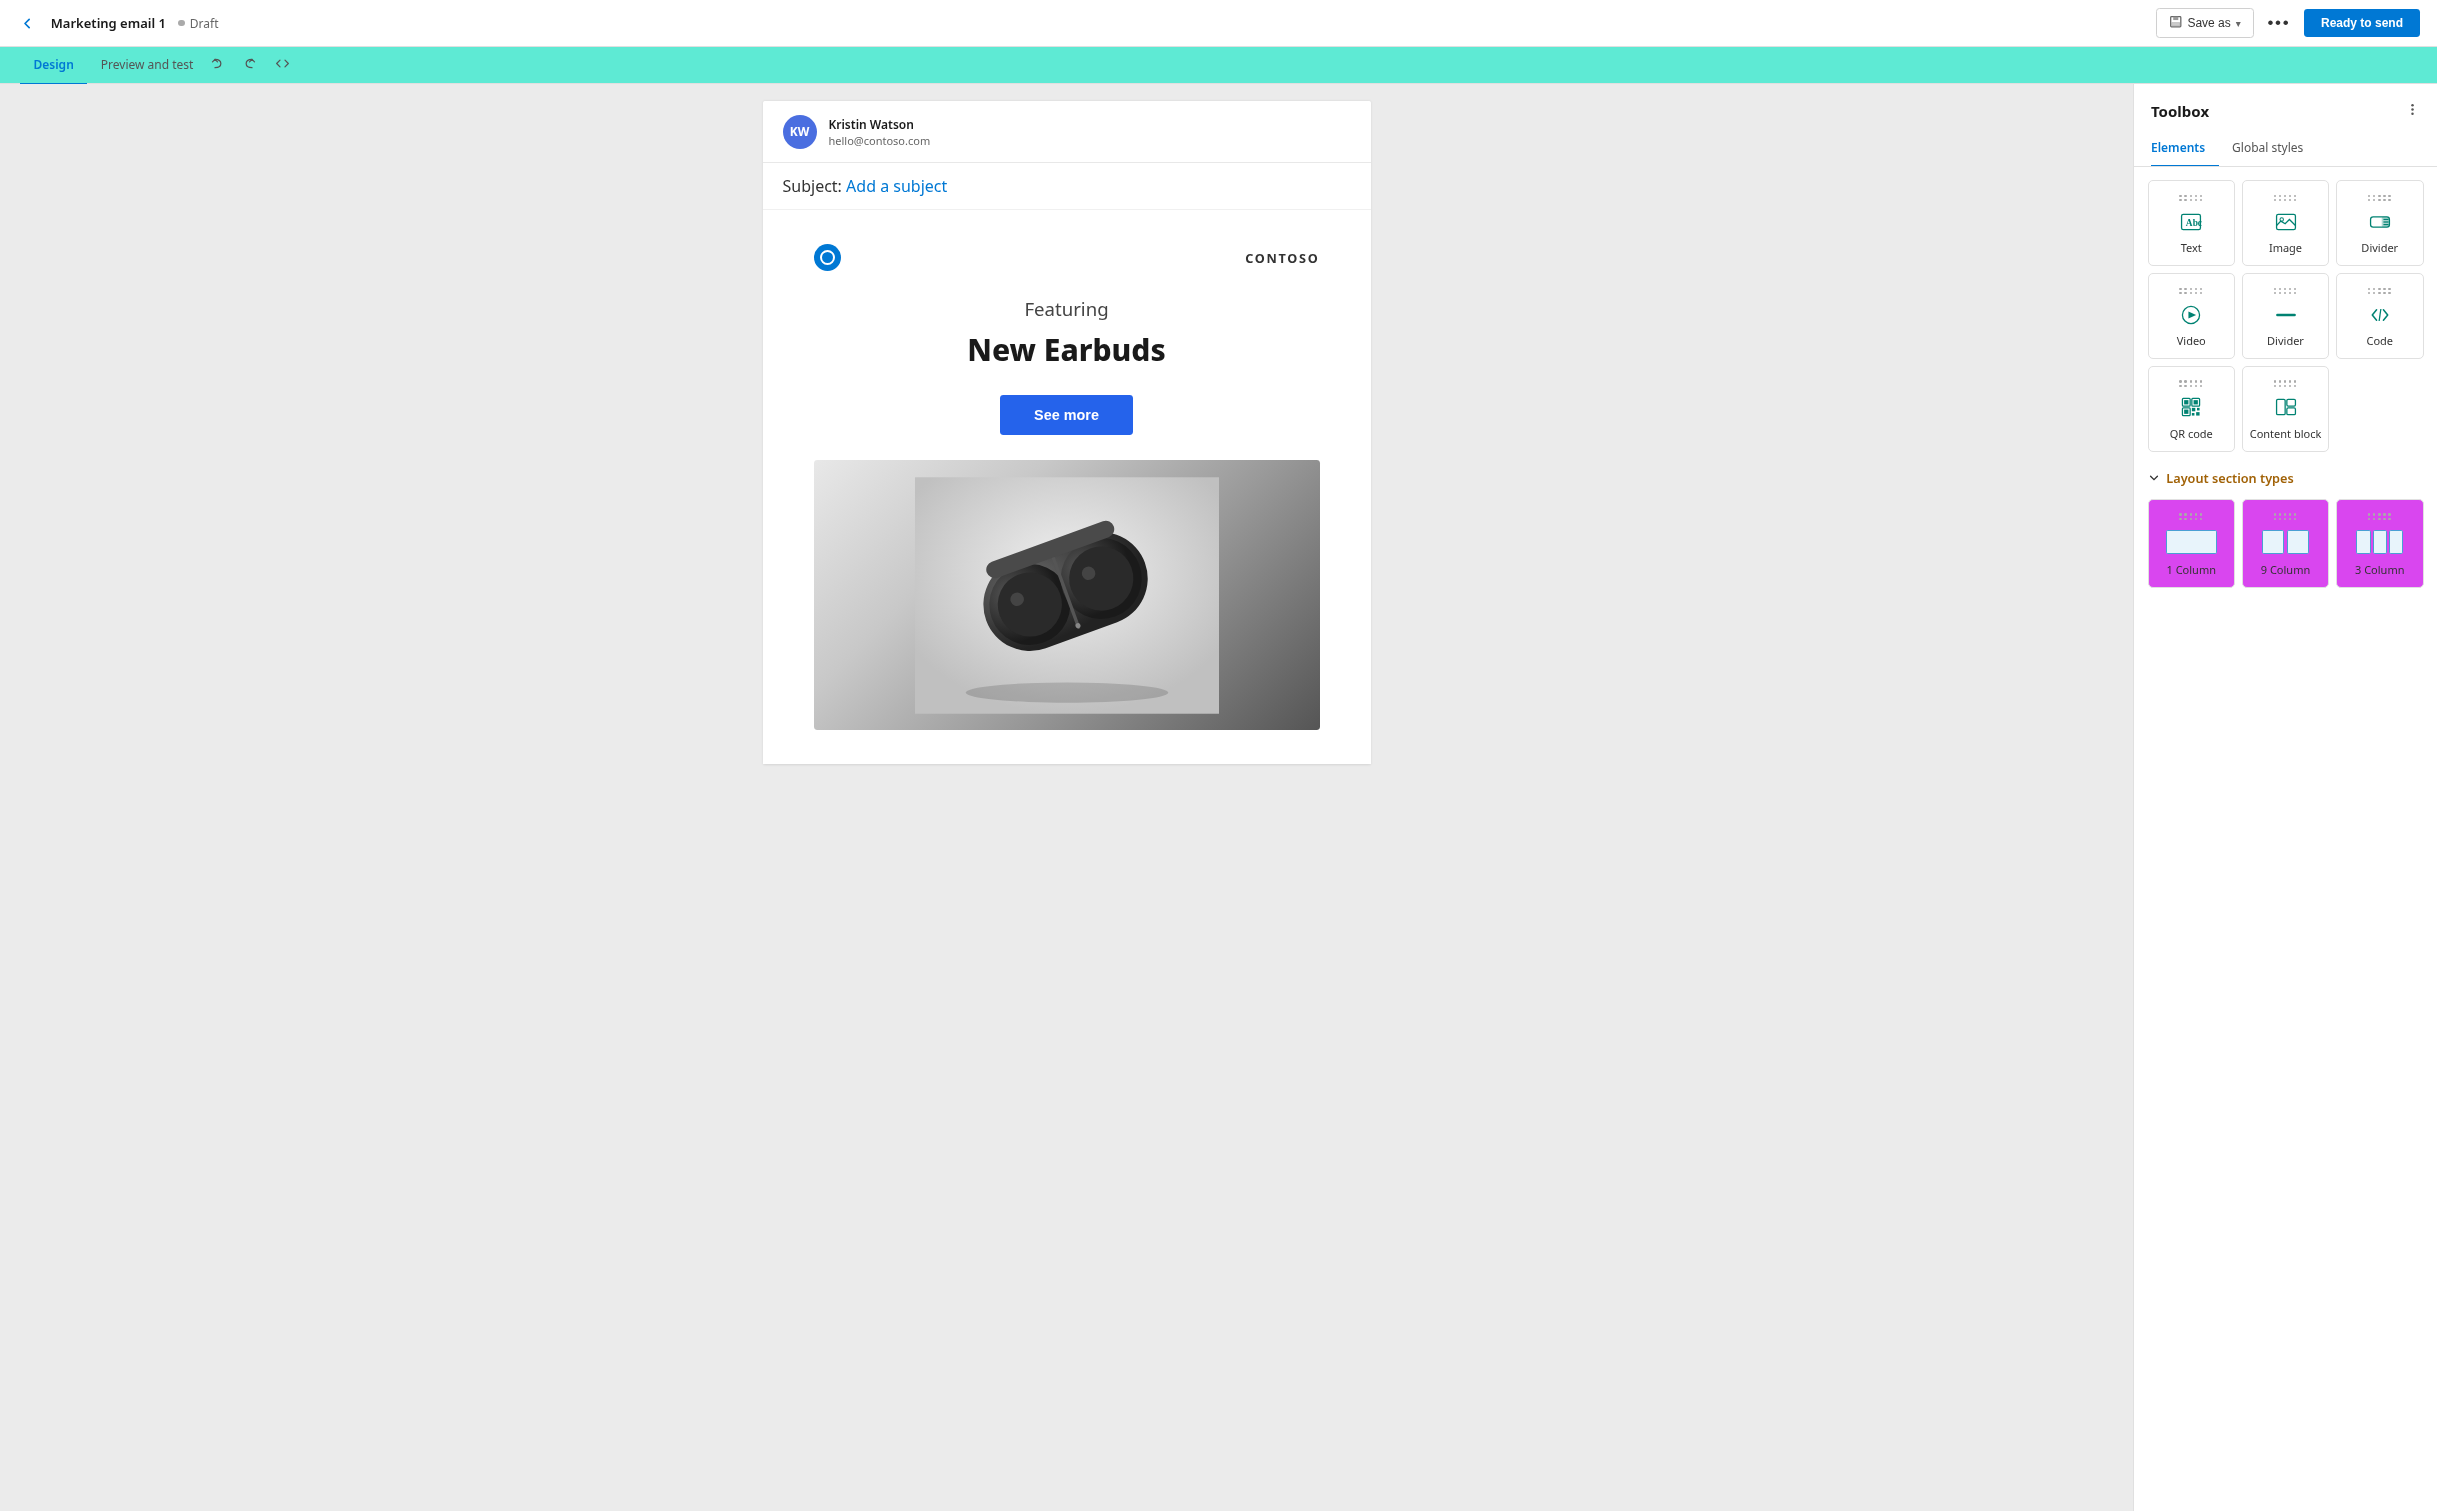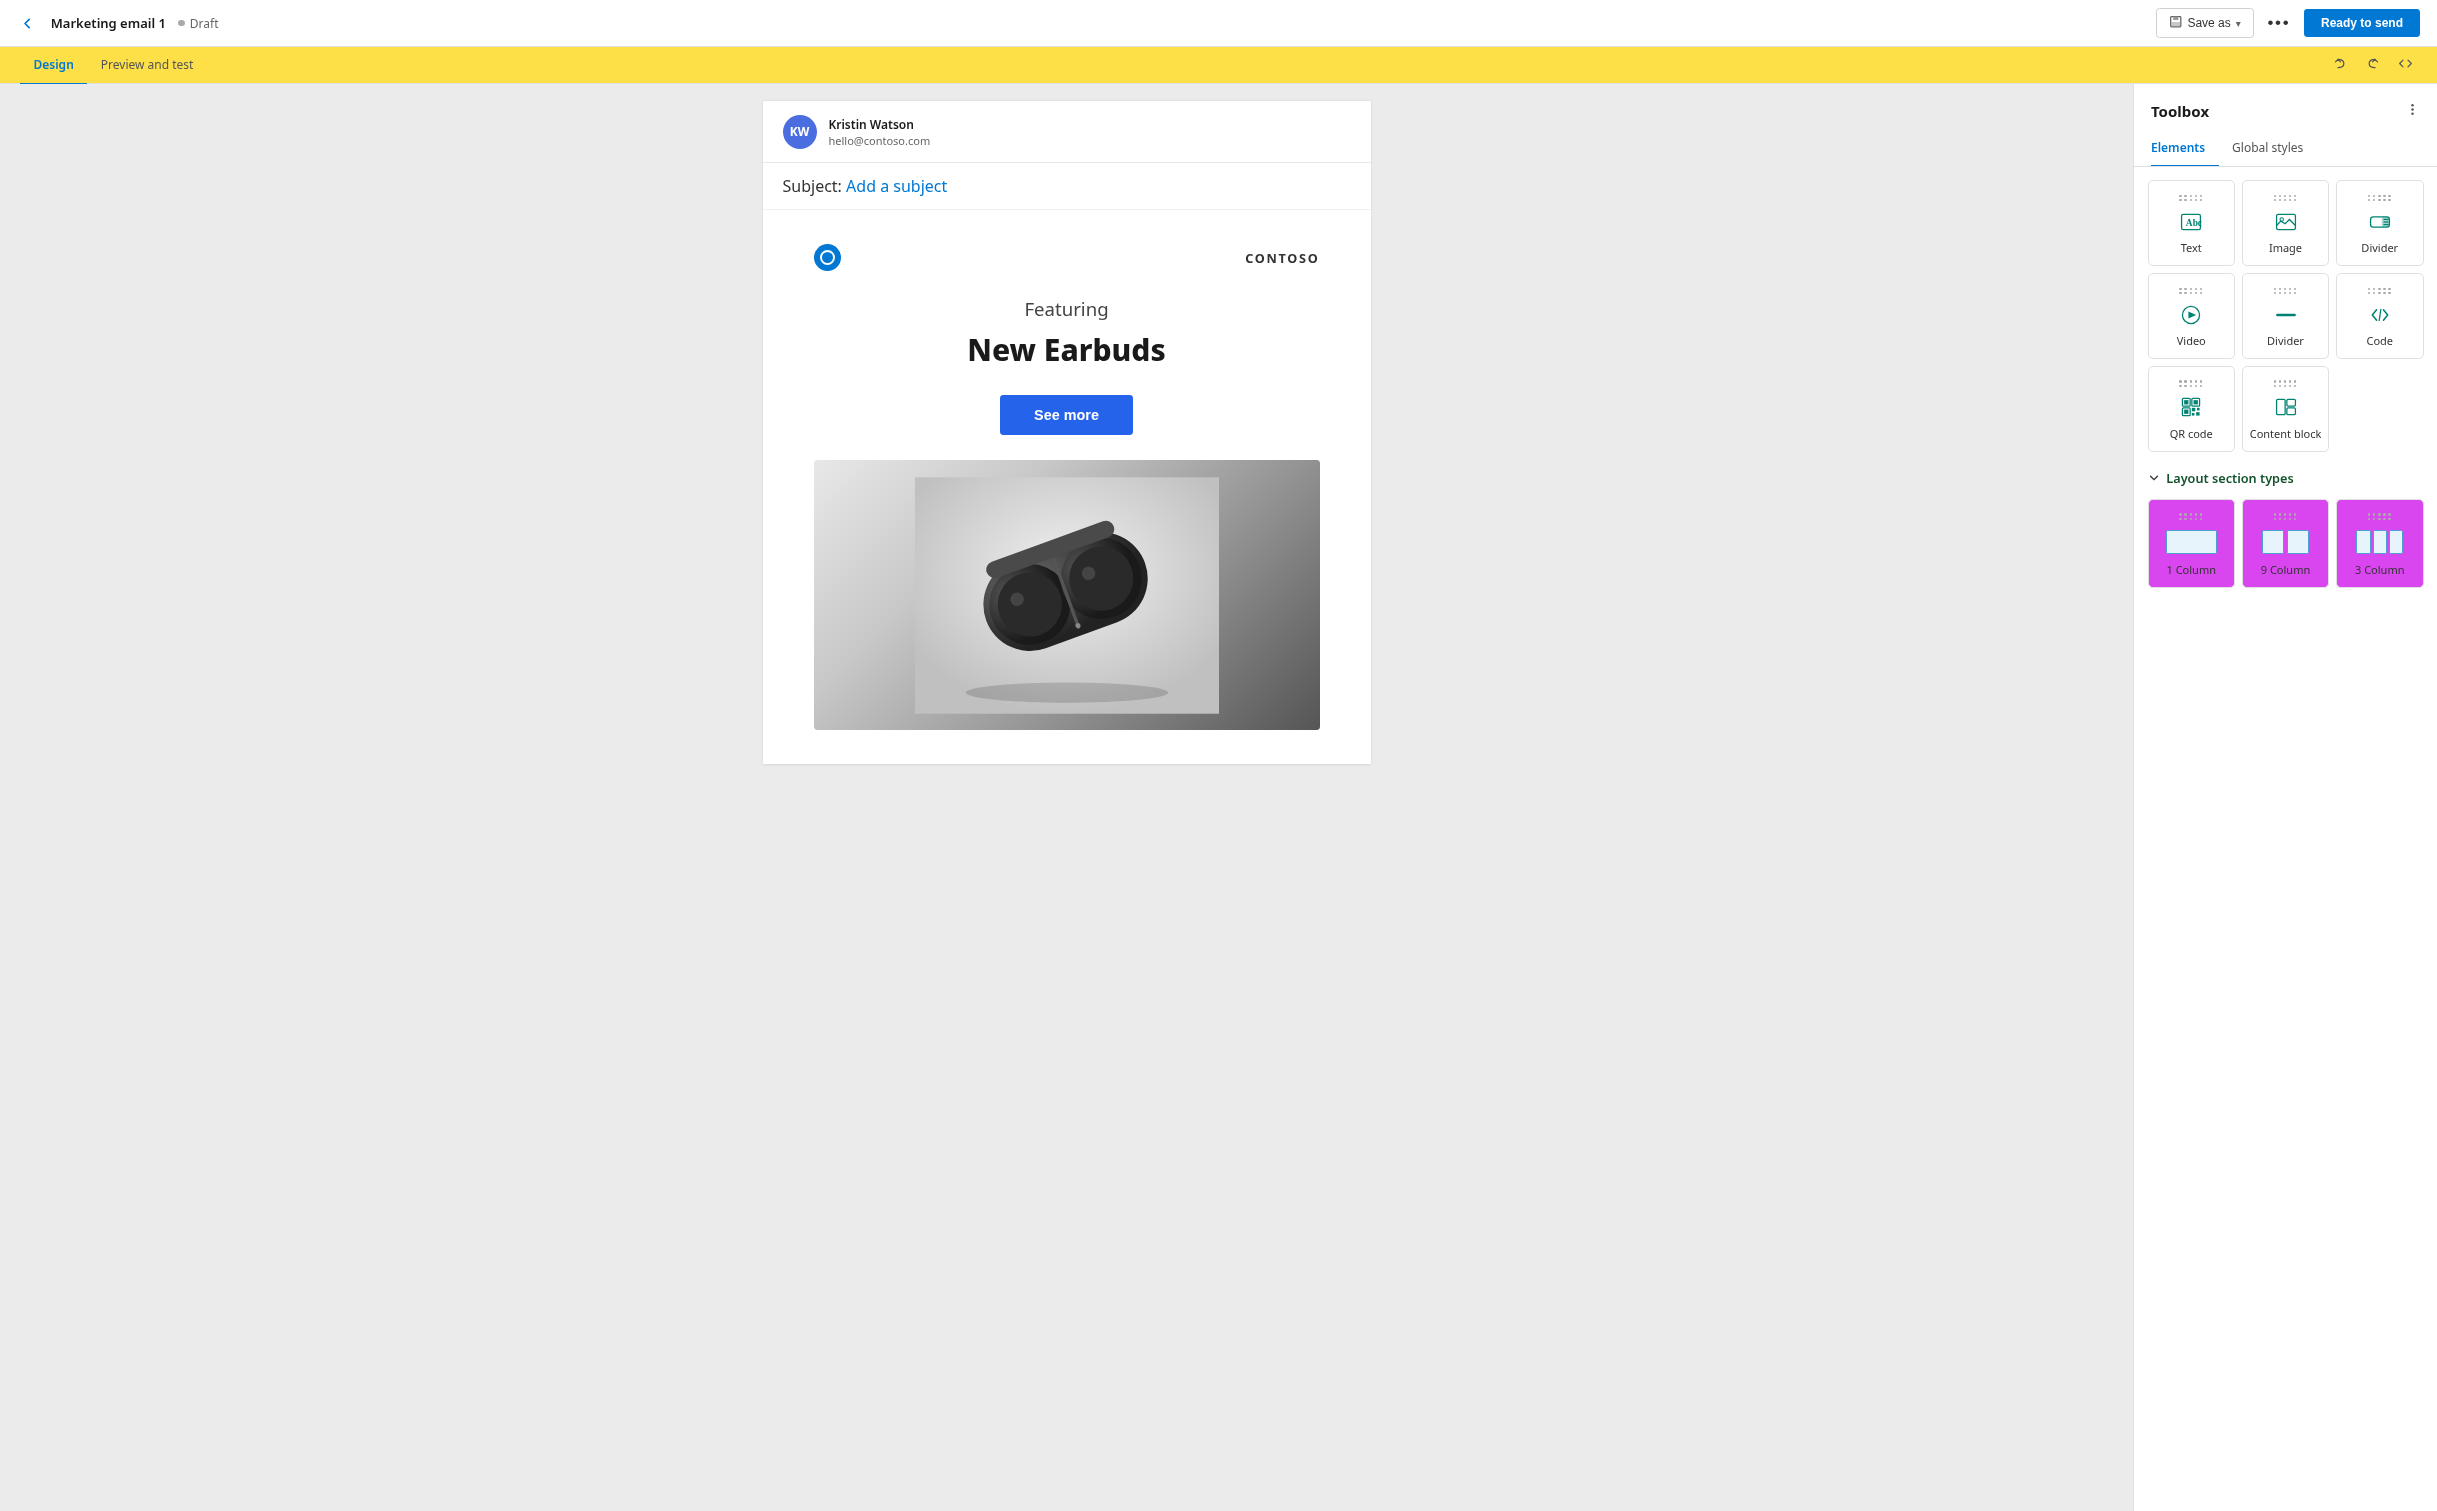--- a/index.html
+++ b/index.html
@@ -91,22 +91,21 @@
       padding: 6.8px 17px;
       font-size: 12px;
       font-weight: 600;
       cursor: pointer;
     }
 
     
     .tab-bar {
       display: flex;
       align-items: center;
-      justify-content: space-between;
-      background: #fde047;
+      background: #5eead4;
       border-bottom: 0.8px solid #e0e0e0;
       padding: 0 20px;
       height: 37px;
     }
     .tabs {
       display: flex;
       gap: 0;
     }
     .tab {
       padding: 10px 13.5px;
@@ -358,21 +357,21 @@
     
     .teal { color: #008272; }
 
     
     .layout-section-header {
       display: flex;
       align-items: center;
       gap: 6.8px;
       font-size: 12.7px;
       font-weight: 600;
-      color: #14532d;
+      color: #a16207;
       margin-bottom: 12px;
       cursor: pointer;
     }
     .layout-grid {
       display: grid;
       grid-template-columns: repeat(3, 1fr);
       gap: 6.8px;
     }
     .layout-card {
       border: 0.8px solid #e0e0e0;

